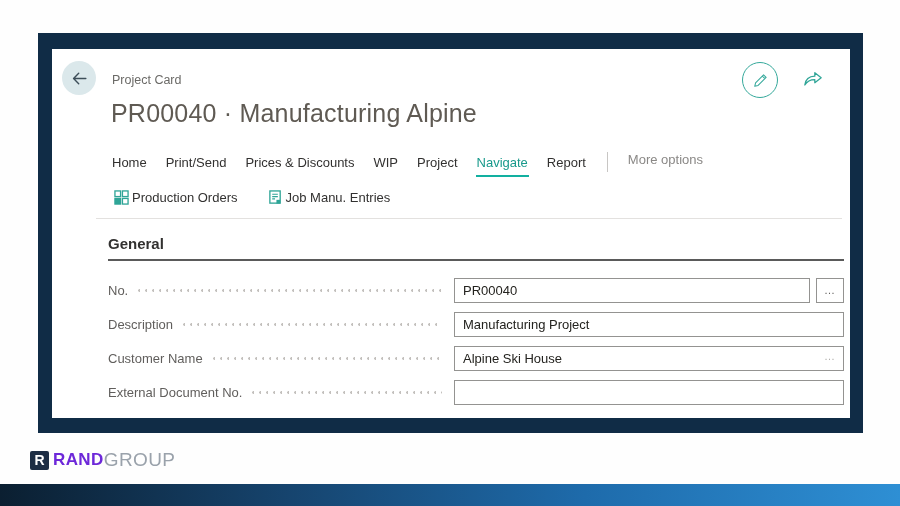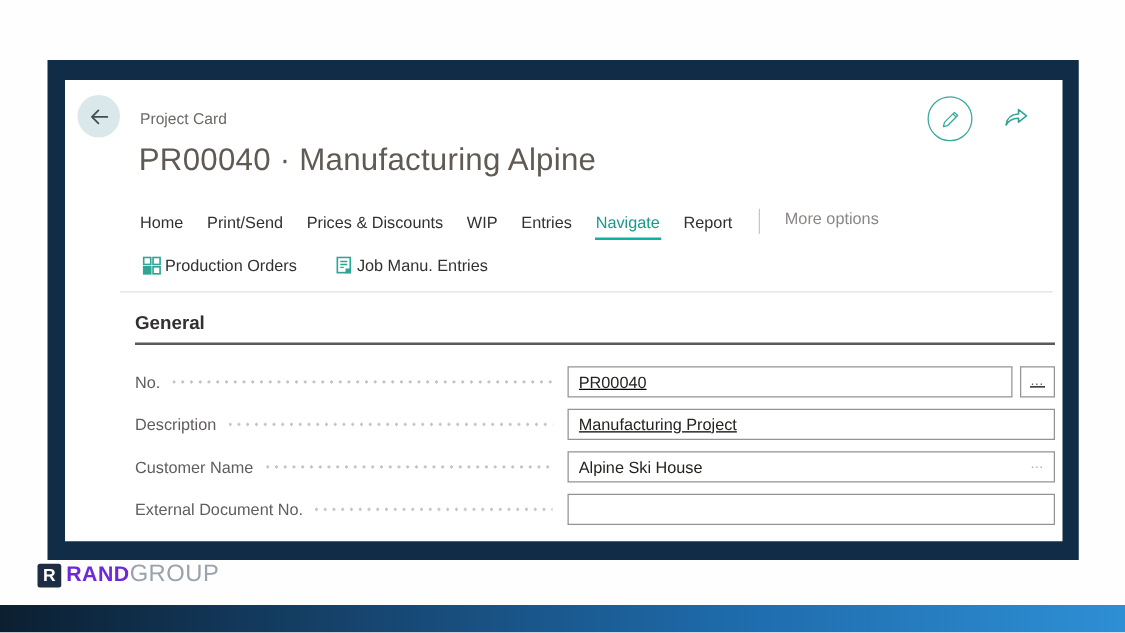--- a/index.html
+++ b/index.html
@@ -1,19 +1,19 @@
 <!DOCTYPE html>
 <html style="--accent_teal: #18998b; --accent_teal_underline: #12b0a0; --frame_navy: #102c46; --bar_gradient_start: #0b1f31; --bar_gradient_end: #2e8fd4; --field_border: #949391; --label_gray: #605e5c; --title_gray: #5f5a53;"><head>
 <meta charset="utf-8">
 <style>
   * { margin:0; padding:0; box-sizing:border-box; }
   html,body { width:900px; height:506px; background:#fff; font-family:"Liberation Sans", sans-serif; overflow:hidden; }
   .stage { position:relative; width:900px; height:506px; background:#fefefe; }
 
-  .frame { position:absolute; left:38px; top:48px; width:825px; height:400px; background:var(--frame_navy);padding-left:36px; }
+  .frame { position:absolute; left:38px; top:33px; width:825px; height:400px; background:var(--frame_navy);padding-left:36px; }
   .card  { position:absolute; left:14px; top:16px; right:13px; bottom:15px; background:#fff; }
 
   .back-btn { position:absolute; left:10px; top:12px; width:34px; height:34px; border-radius:50%;
               background:#dbe8eb; display:flex; align-items:center; justify-content:center; cursor:pointer; }
   .caption  { position:absolute; left:60px; top:24px; font-size:12.5px; color:#6b6a67; }
   .title    { position:absolute; left:59px; top:50px; font-size:25px; font-weight:400; color:var(--title_gray); letter-spacing:.2px; }
 
   .top-actions { position:absolute; right:26px; top:13px; display:flex; align-items:center; gap:24px; }
   .edit-circle { width:36px; height:36px; border-radius:50%; border:1.5px solid #35a99b;
                  display:flex; align-items:center; justify-content:center; cursor:pointer; background:#fff; }
@@ -33,21 +33,21 @@
 
   .section-title { position:absolute; left:56px; top:186px; font-size:15px; font-weight:700; color:#323130; }
   .section-rule  { position:absolute; left:56px; top:210px; width:736px; height:2px; background:#5a5a5a; }
 
   .form-row { position:absolute; left:56px; width:736px; height:26px; display:flex; align-items:center; }
   .row-0 { top:228px; } .row-1 { top:262px; } .row-2 { top:296px; } .row-3 { top:330px; }
   .f-label { font-size:13px; color:var(--label_gray); white-space:nowrap; }
   .leader { flex:1; height:3px; margin:0 12px 0 10px; align-self:center;
             background-image:radial-gradient(circle at 1.2px 1.5px, #c3c0bd 1.1px, transparent 1.3px);
             background-size:7px 3px; background-repeat:repeat-x; background-position:left center; }
-  .f-box { display:flex; align-items:center; gap:6px; width:390px; flex:none;text-decoration:underline; }
+  .f-box { display:flex; align-items:center; gap:6px; width:390px; flex:none; }
   .f-input { height:25px; border:1px solid var(--field_border); background:#fff; font-size:13px;
              color:#24231f; padding:0 8px; font-family:"Liberation Sans", sans-serif; width:100%; }
   .f-input-short { width:356px; flex:none; }
   .assist-btn { width:28px; height:25px; flex:none; border:1px solid var(--field_border); background:#fff;
                 color:#605e5c; font-size:11px; letter-spacing:1px; cursor:pointer; line-height:23px; text-align:center; }
   .lookup-wrap { position:relative; width:100%; }
   .lookup-ellipsis { position:absolute; right:8px; top:4px; font-size:11px; letter-spacing:1px; color:#b0aeab; cursor:pointer; }
 
   .footer-logo { position:absolute; left:30px; top:449px; display:flex; align-items:center; gap:4px; }
   .logo-mark { width:19px; height:19px; background:#1d2d44; border-radius:2px; color:#fff; font-size:14px;
@@ -85,21 +85,21 @@
         <svg width="22" height="20" viewBox="0 0 24 22" style="cursor:pointer">
           <path d="M14 3 L21 8.5 L14 14 V10.5 C8 10.5 5 13 3 16.5 C3.8 10 7.5 7 14 6.8 Z" fill="none" stroke="#2fa597" stroke-width="1.4" stroke-linejoin="round"></path>
         </svg>
       </div>
 
       <div class="menu">
         <div class="menu-item">Home</div>
         <div class="menu-item">Print/Send</div>
         <div class="menu-item">Prices &amp; Discounts</div>
         <div class="menu-item">WIP</div>
-        <div class="menu-item">Entries</div>
+        <div class="menu-item">Project</div>
         <div class="menu-item active">Navigate</div>
         <div class="menu-item">Report</div>
         <div class="menu-sep"></div>
         <div class="menu-more">More options</div>
       </div>
 
       <div class="actionbar">
         <div class="action-item">
           <svg width="15" height="15" viewBox="0 0 16 16">
             <rect x="1" y="1" width="6" height="6" fill="none" stroke="#2fa597" stroke-width="1.4"></rect>

